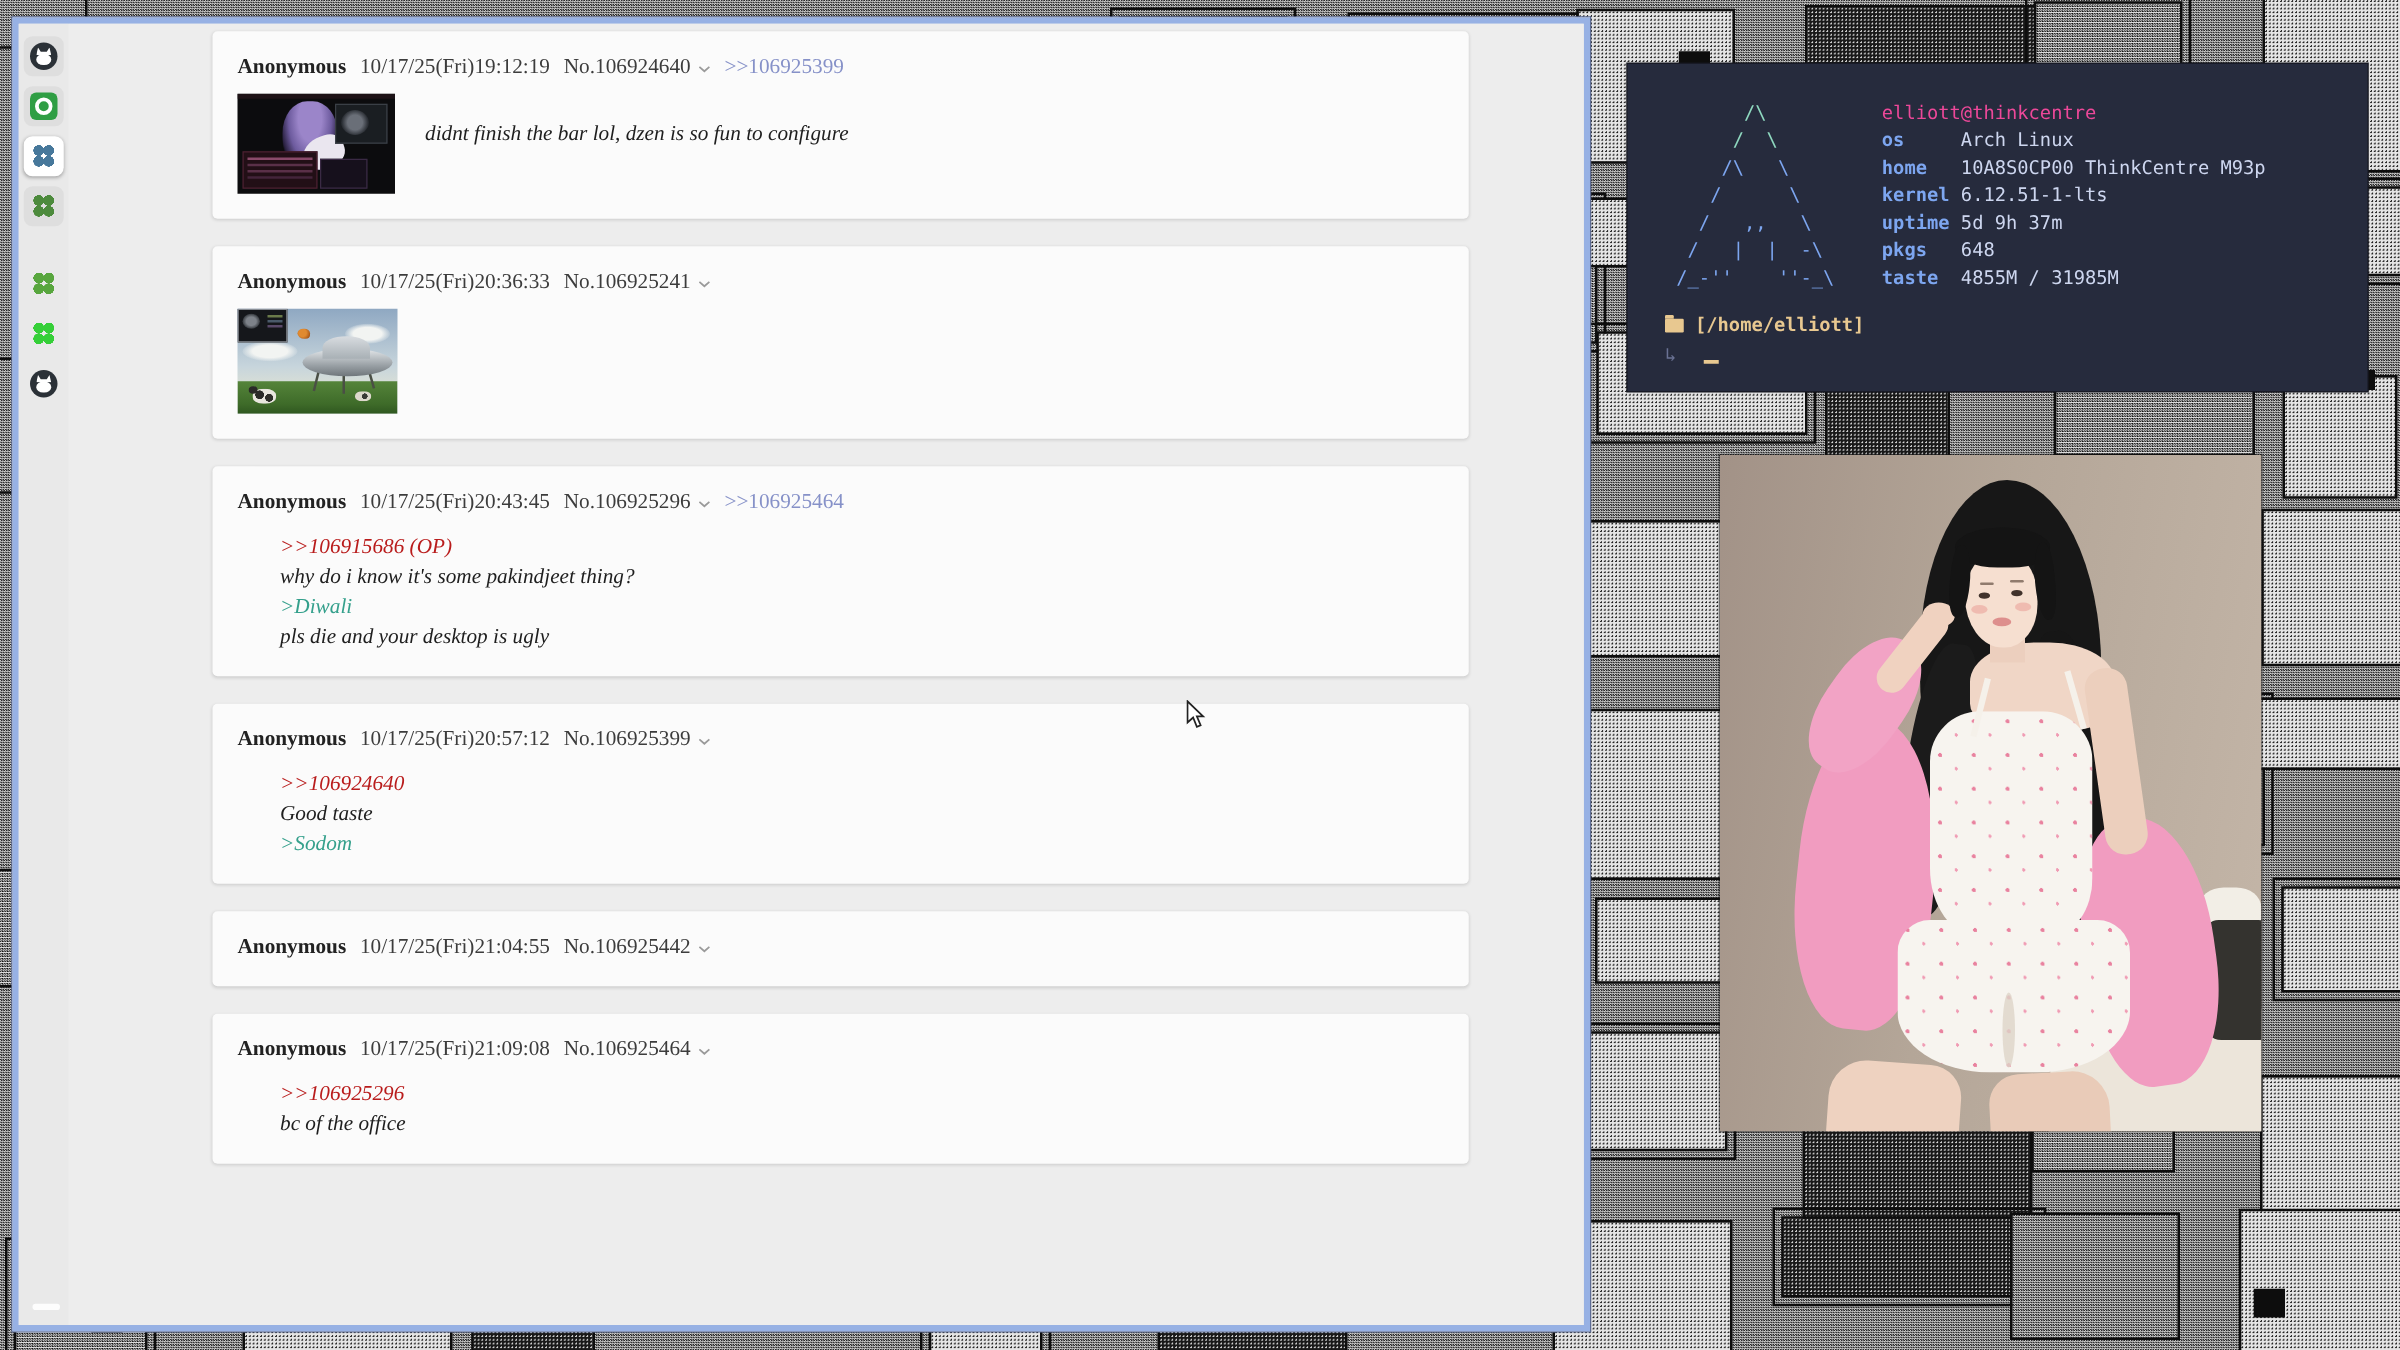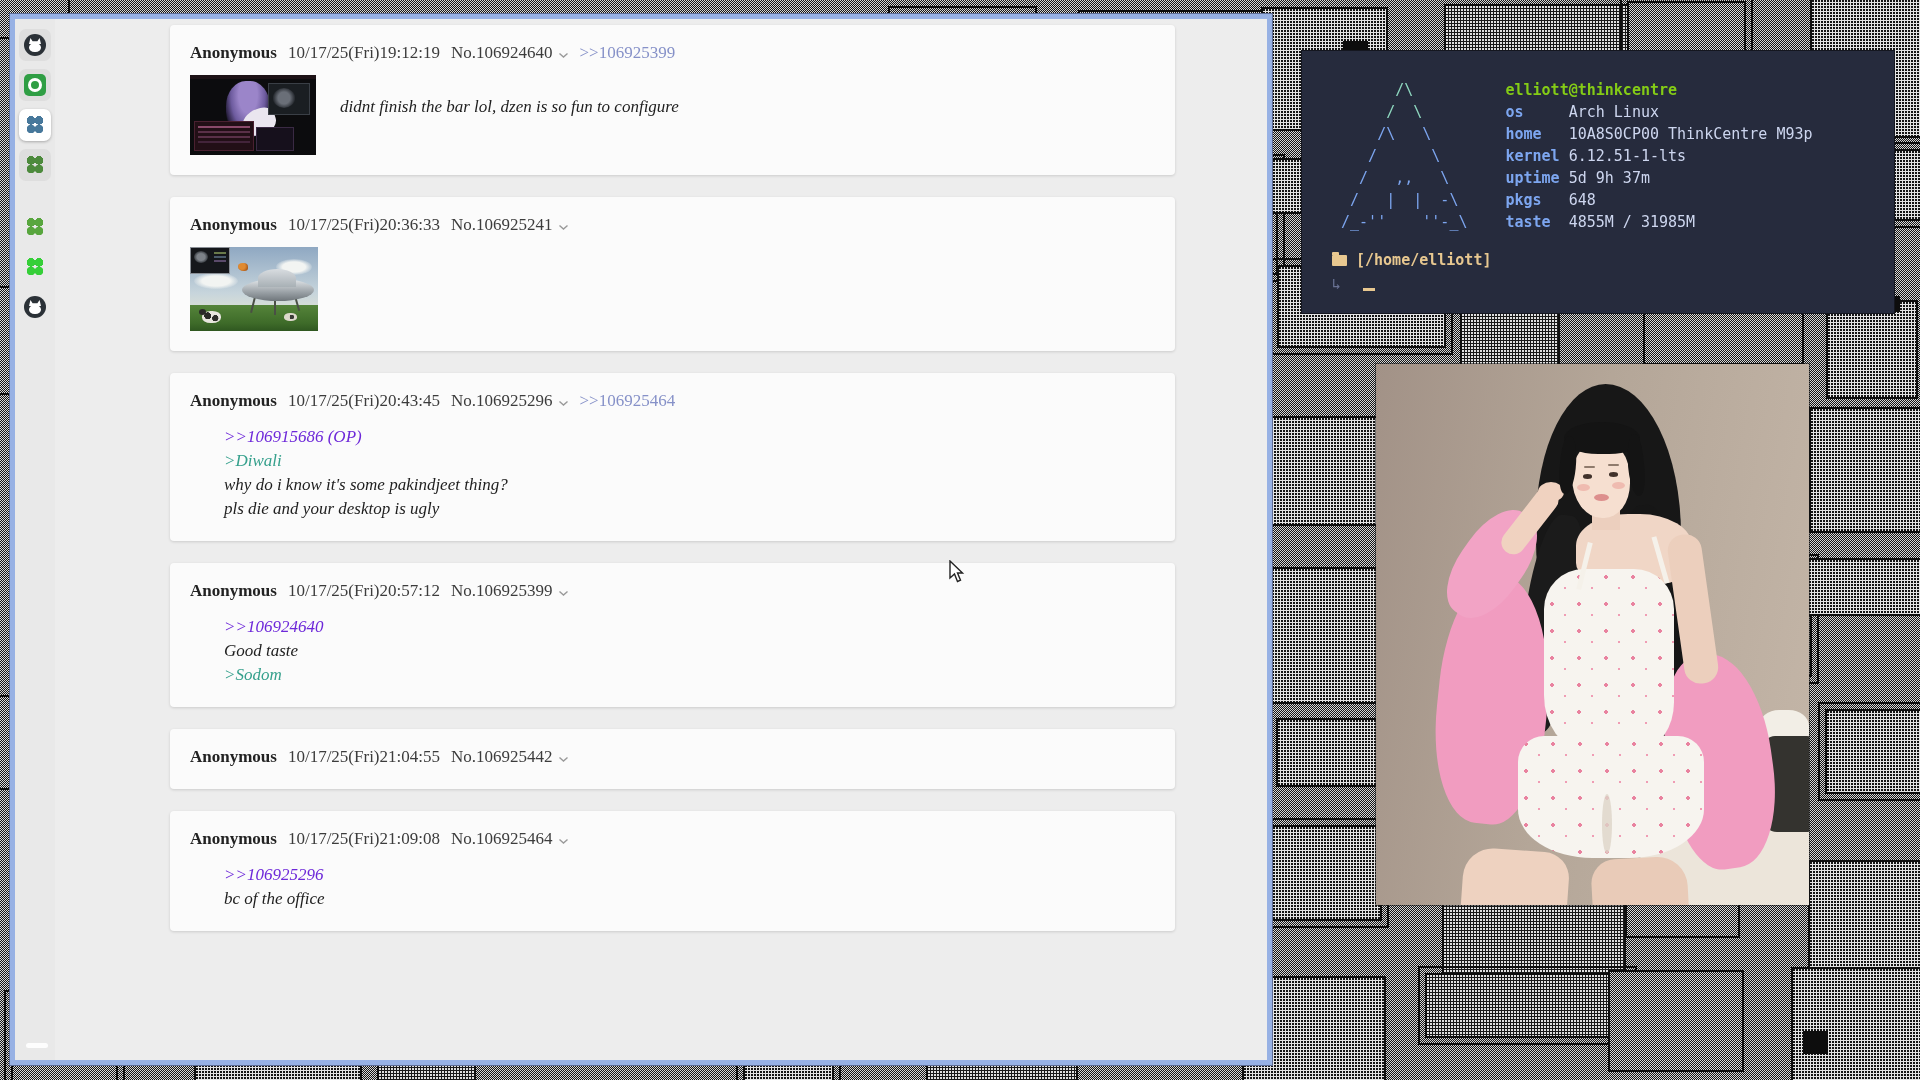--- a/index.html
+++ b/index.html
@@ -58,21 +58,21 @@
     font-family:"Liberation Serif",serif;font-size:17px;color:#1e1e1e;}
   .post-header{display:flex;align-items:baseline;gap:11px;line-height:24px;}
   .post-author{font-weight:bold;color:#222;}
   .post-timestamp{color:#3c3c3c;}
   .post-numwrap{display:flex;align-items:baseline;gap:5px;color:#3c3c3c;}
   .post-chevron{width:11px;height:7px;align-self:center;margin-top:4px;}
   .backlink{color:#8691c8;text-decoration:none;cursor:pointer;}
   .post-row{display:flex;align-items:flex-start;margin-top:10px;}
   .post-bq{margin:12px 0 0 34px;line-height:24px;}
   .bq-line{display:block;font-style:italic;}
-  .bq-line.quotelink{color:#6d28d9;cursor:pointer;}
+  .bq-line.quotelink{color:#b91c1c;cursor:pointer;}
   .bq-line.greentext{color:#35a08c;}
   .beside-text{margin:20px 0 0 24px;line-height:24px;}
 
   
   .thumb{position:relative;flex:0 0 auto;overflow:hidden;cursor:pointer;}
   .thumb-desktop{width:126px;height:80px;background:#0c0c0e;}
   .t1-bar{position:absolute;left:0;top:0;width:100%;height:4px;background:#1d1216;}
   .t1-fig{position:absolute;left:36px;top:6px;width:44px;height:56px;border-radius:45%;
     background:radial-gradient(ellipse at 50% 25%,#9b85c9 0 30%,#6d5b9e 55%,#2a2140 75%,transparent 80%);}
   .t1-skirt{position:absolute;left:52px;top:34px;width:34px;height:26px;
@@ -118,21 +118,21 @@
   
   .terminal{position:absolute;left:1302px;top:51px;width:592px;height:262px;
     background:#262b3d;box-sizing:border-box;color:#cdd6ef;
     font-family:"DejaVu Sans Mono",monospace;font-size:15px;line-height:22px;
     box-shadow:0 0 0 1px #14161f;}
   .fetch-row{display:flex;padding:28px 0 0 30px;}
   .fetch-logo{margin:0;font-family:inherit;font-size:15px;line-height:22px;white-space:pre;}
   .logo-top{color:#8fd9c0;}
   .logo-bottom{color:#7da6f0;}
   .fetch-info{margin-left:38px;}
-  .fi-user{font-weight:bold;color:#84cc16;}
+  .fi-user{font-weight:normal;color:#ec4899;}
   .fi-row{display:block;}
   .fi-label{display:inline-block;width:7ch;font-weight:bold;color:#7da6f0;}
   .fi-value{color:#cdd6ef;margin-top:16px;}
   .cwd-line{margin:16px 0 0 30px;display:flex;align-items:center;color:#e8c890;font-weight:bold;}
   .folder-icon{position:relative;width:15px;height:11px;background:#e8c890;border-radius:1px;
     margin-right:9px;}
   .folder-icon::before{content:"";position:absolute;left:0;top:-3px;width:7px;height:3px;
     background:#e8c890;border-radius:1px 1px 0 0;}
   .prompt-line{margin:2px 0 0 30px;display:flex;align-items:center;}
   .prompt-symbol{color:#6a7294;}
@@ -402,22 +402,22 @@
               <span class="post-numwrap">
                 <span>No.106925296</span>
                 <svg viewBox="0 0 11 7" class="post-chevron">
                   <polyline points="1.5,1.5 5.5,5 9.5,1.5" fill="none" stroke="#9a9a9a" stroke-width="1.4"></polyline>
                 </svg>
               </span>
               <span class="backlink">&gt;&gt;106925464</span>
             </div>
             <div class="post-bq">
               <span class="bq-line quotelink">&gt;&gt;106915686 (OP)</span>
+              <span class="bq-line plain">why do i know it's some pakindjeet thing?</span>
               <span class="bq-line greentext">&gt;Diwali</span>
-              <span class="bq-line plain">why do i know it's some pakindjeet thing?</span>
               <span class="bq-line plain">pls die and your desktop is ugly</span>
             </div>
           </div>
           <div class="post-card">
             <div class="post-header">
               <span class="post-author">Anonymous</span>
               <span class="post-timestamp">10/17/25(Fri)20:57:12</span>
               <span class="post-numwrap">
                 <span>No.106925399</span>
                 <svg viewBox="0 0 11 7" class="post-chevron">

